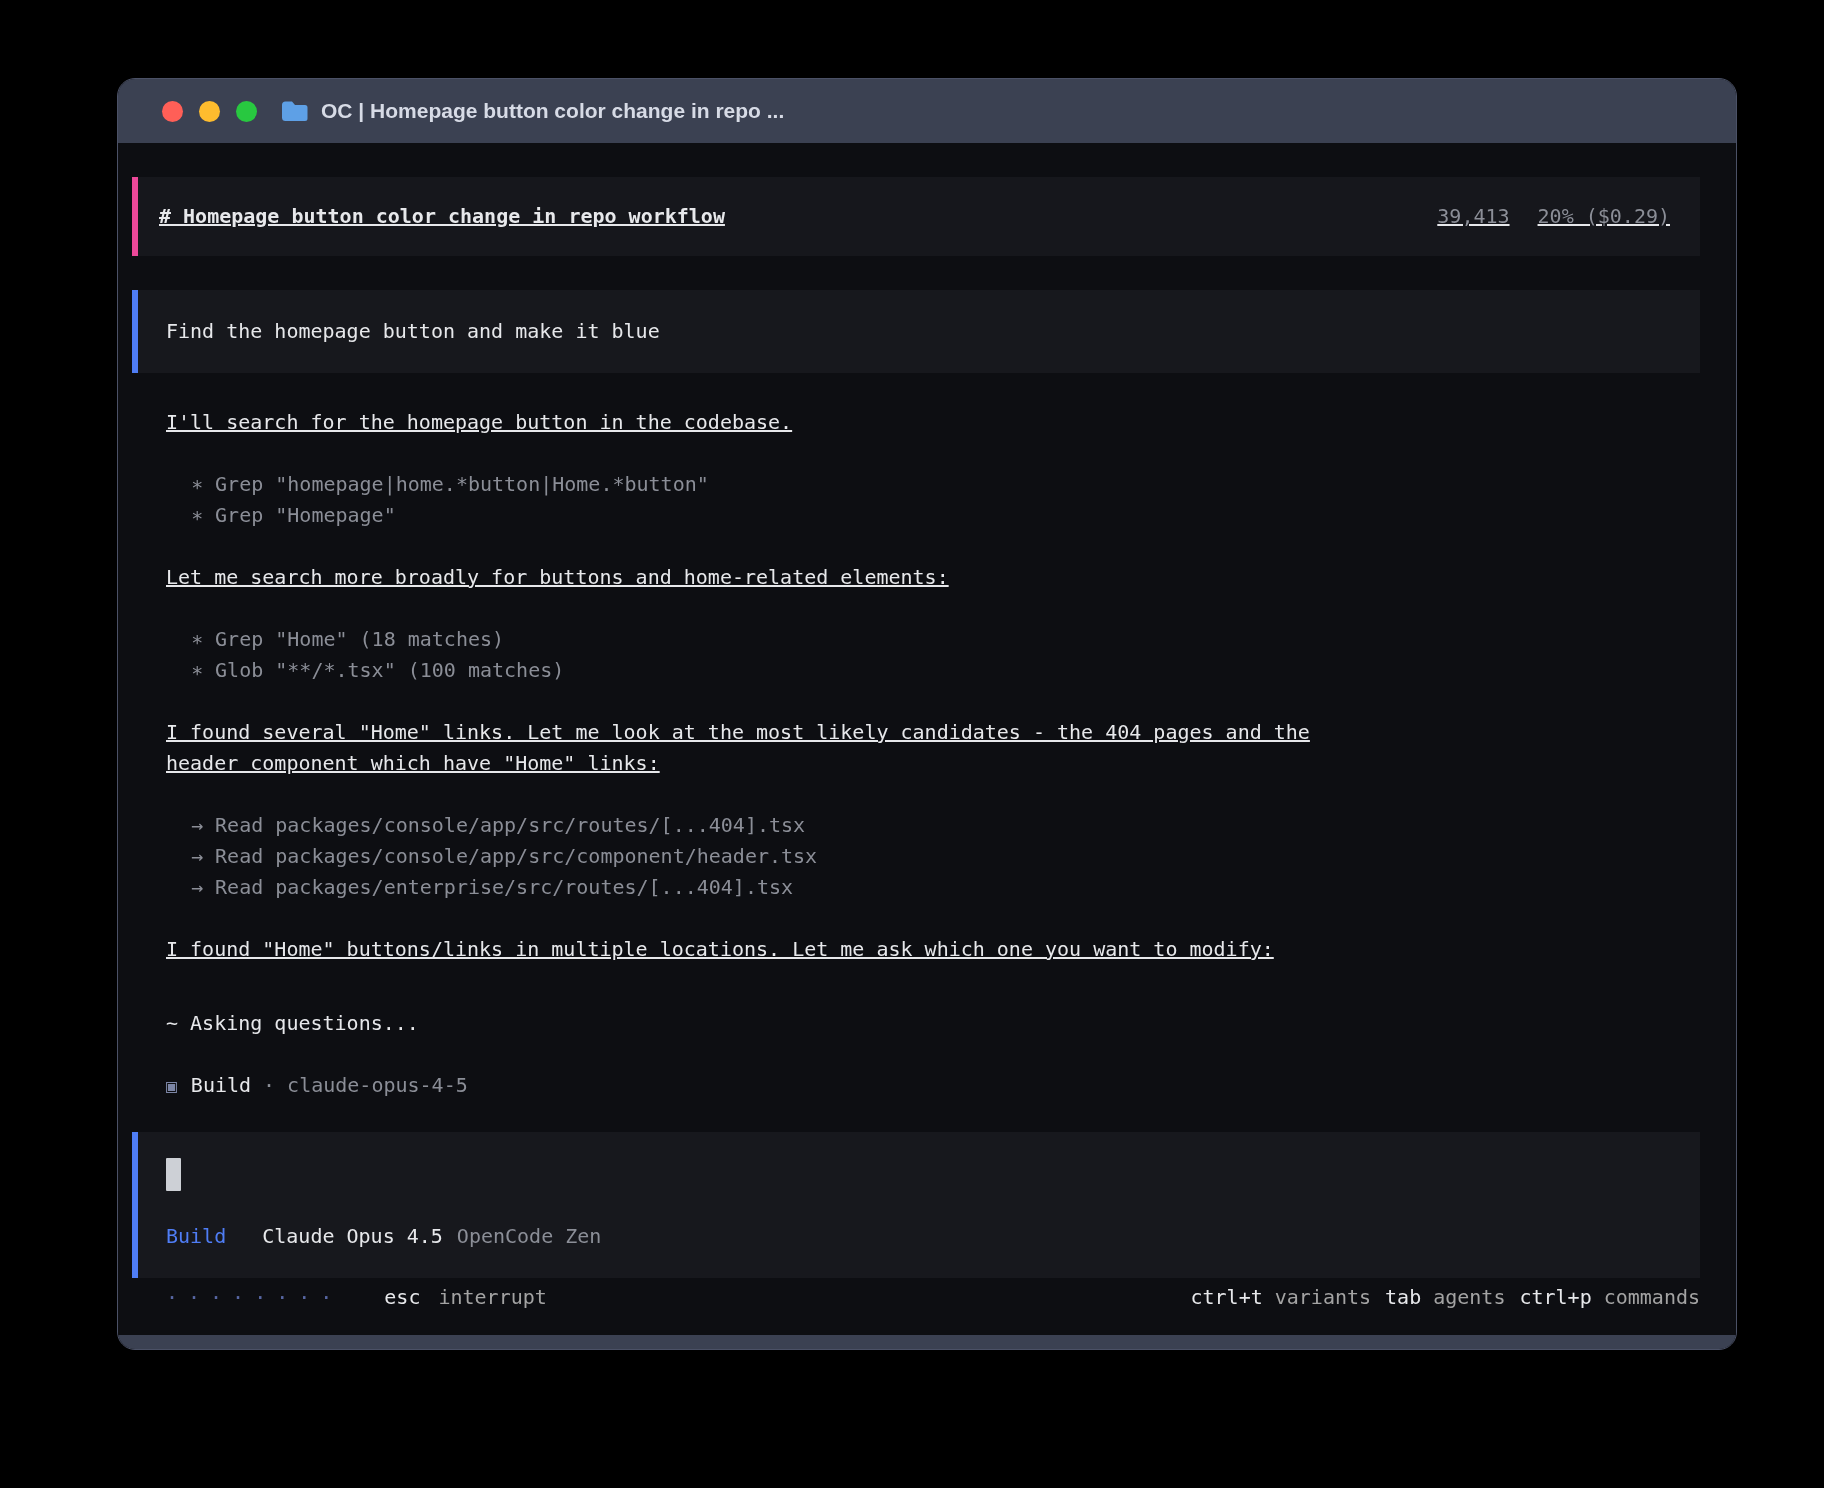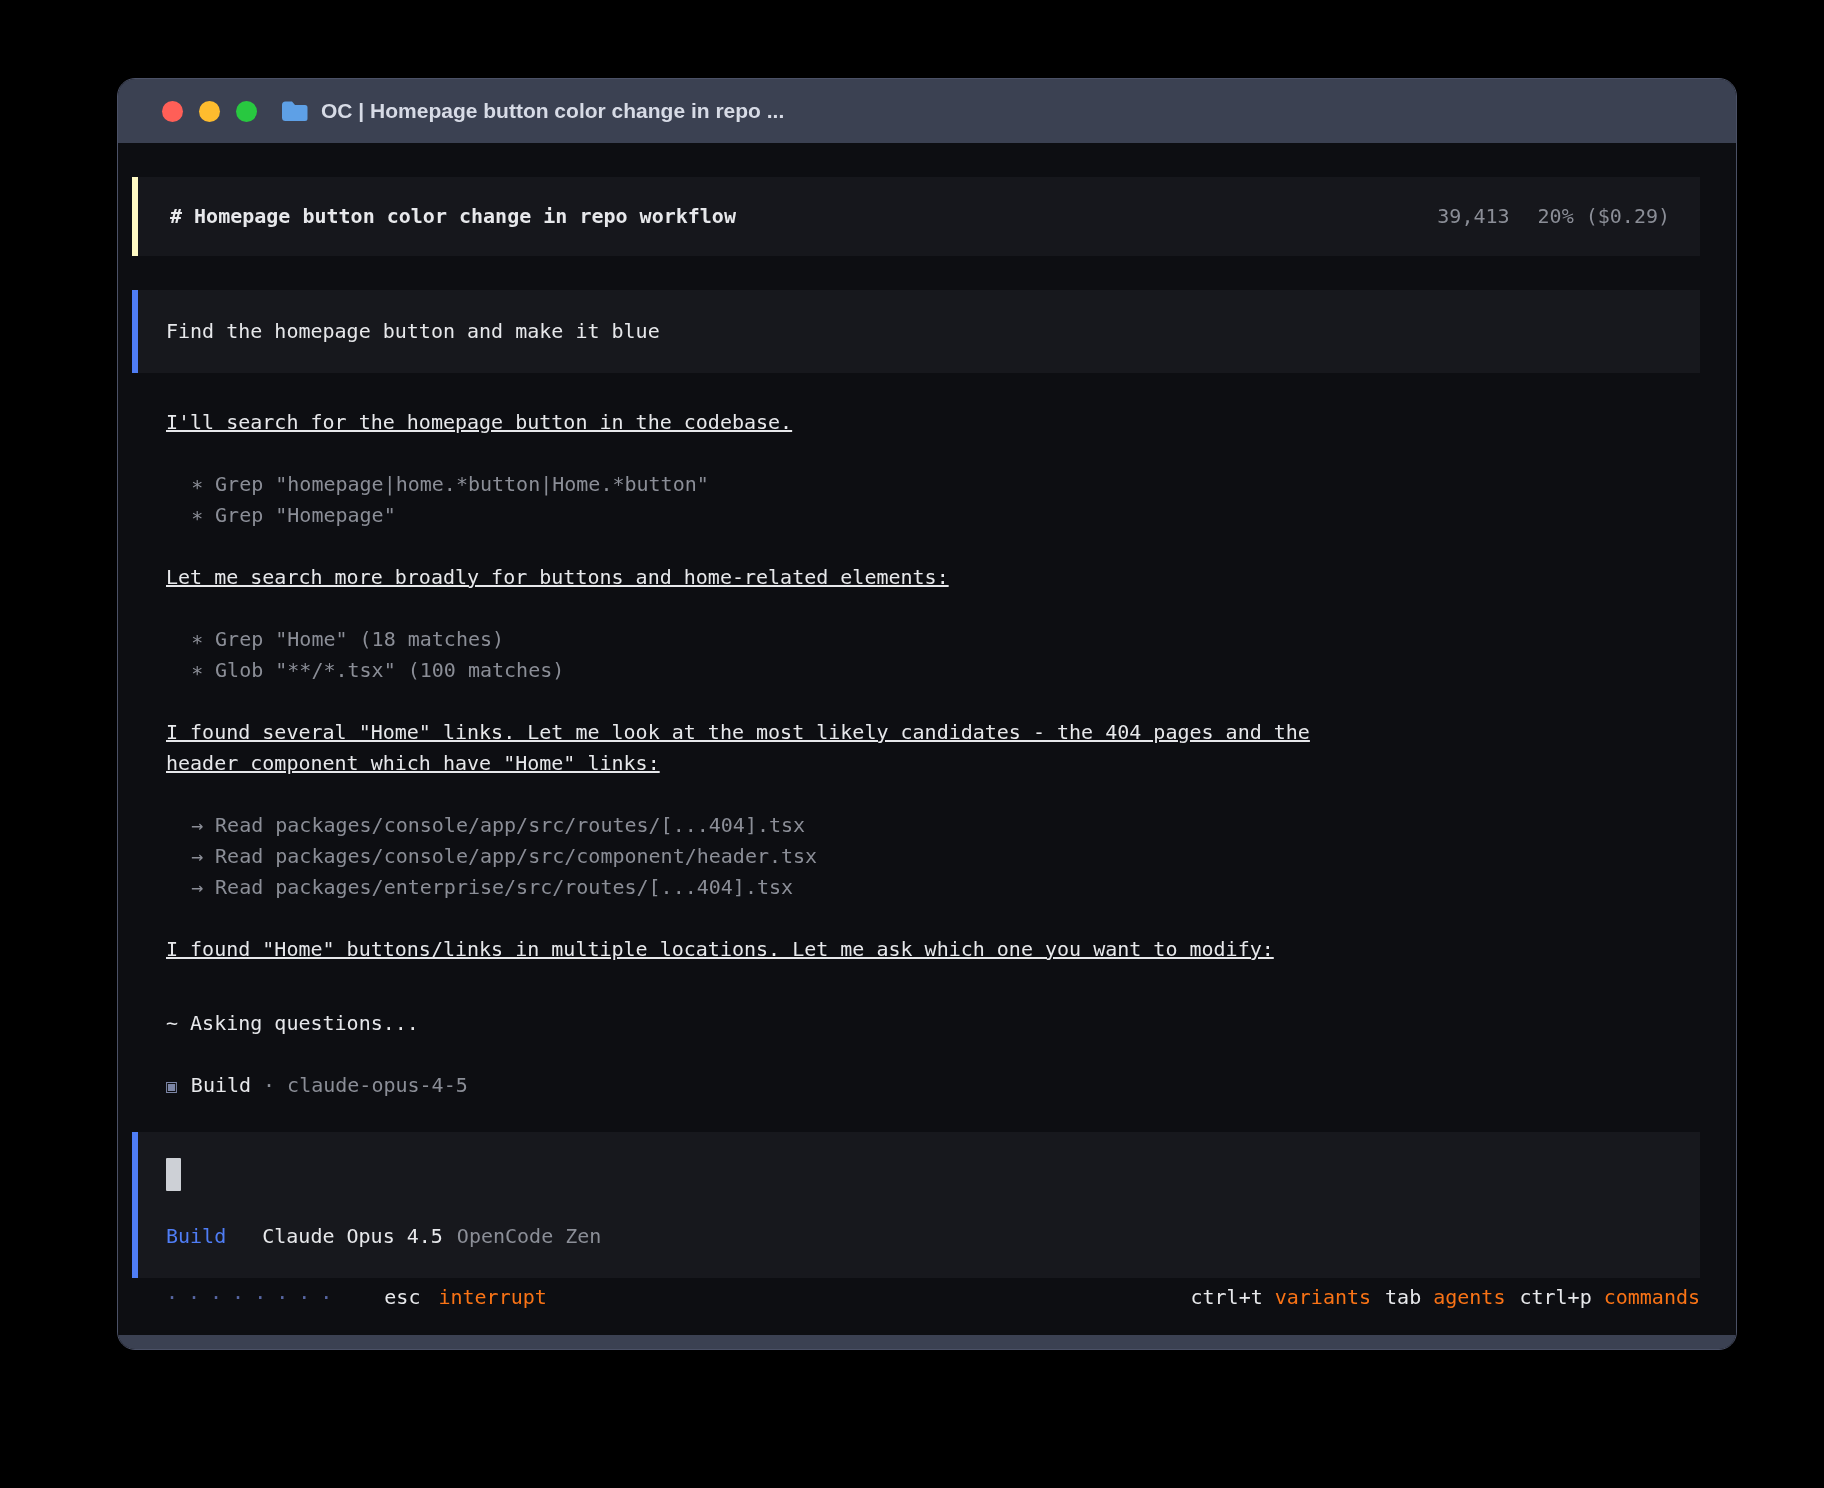--- a/index.html
+++ b/index.html
@@ -17,23 +17,23 @@
   .light { width:21px; height:21px; border-radius:50%; display:inline-block; }
   .light.red{background:#ff5f57} .light.yellow{background:#febc2e} .light.green{background:#28c840}
   .folder { display:inline-flex; margin-right:12px; }
   .title { color:#d7dbe6; font-family:"Liberation Sans", sans-serif; font-weight:700;
            font-size:21px; white-space:nowrap; }
 
   .content { flex:1; background:#0d0e12; padding:34px 36px 22px 14px;
              display:flex; flex-direction:column;
              color:#e7e8eb; font-size:20px; line-height:31px; min-height:0; }
 
-  .session-header { background:#16171c; border-left:6px solid #fef9c3;
-                    padding:24px 30px 24px 32px; display:flex; justify-content:space-between;
-                    align-items:center; font-weight:700; margin-bottom:34px; }
+  .session-header { background:#16171c; border-left:6px solid #ec4899;
+                    padding:24px 30px 24px 21px; display:flex; justify-content:space-between;
+                    align-items:center; font-weight:700; margin-bottom:34px;text-decoration:underline; }
   .session-stats { color:#8b8e97; font-weight:400; display:flex; gap:28px; }
 
   .user-message { background:#17181d; border-left:6px solid #4f7df5;
                   padding:26px 30px 26px 28px; margin-bottom:34px; }
 
   .para { margin:0 0 31px 34px; max-width:1215px;text-decoration:underline; }
   .tools { margin:0 0 31px 59px; color:#8b8e97; }
   .status-line { margin:12px 0 31px 34px; }
 
   .agent-line { margin:0 0 31px 34px; display:flex; align-items:center; }
@@ -49,21 +49,21 @@
   .model-row .mode { color:#4f7df5; margin-right:36px; }
   .model-row .model { color:#e7e8eb; margin-right:14px;text-align:right; }
   .model-row .provider { color:#8b8e97; }
 
   .statusbar { margin-top:auto; margin-left:34px; display:flex; justify-content:space-between;
                align-items:center; }
   .sb-left { display:flex; align-items:center; gap:18px; }
   .sb-right { display:flex; align-items:center; gap:14px; }
   .spinner { color:#5766a3; letter-spacing:10px; margin-right:24px; }
   .key { font-weight:400; color:#e7e8eb; }
-  .hintlabel { color:#f97316;text-align:center; }
+  .hintlabel { color:#a3a3a3;text-align:center; }
   .hint-group { display:flex; gap:12px; }
 
   .bottomchrome { height:14px; background:#3b4152; flex:none; }
 </style>
 </head>
 <body>
 
 <div class="window">
 
   <div class="titlebar">

